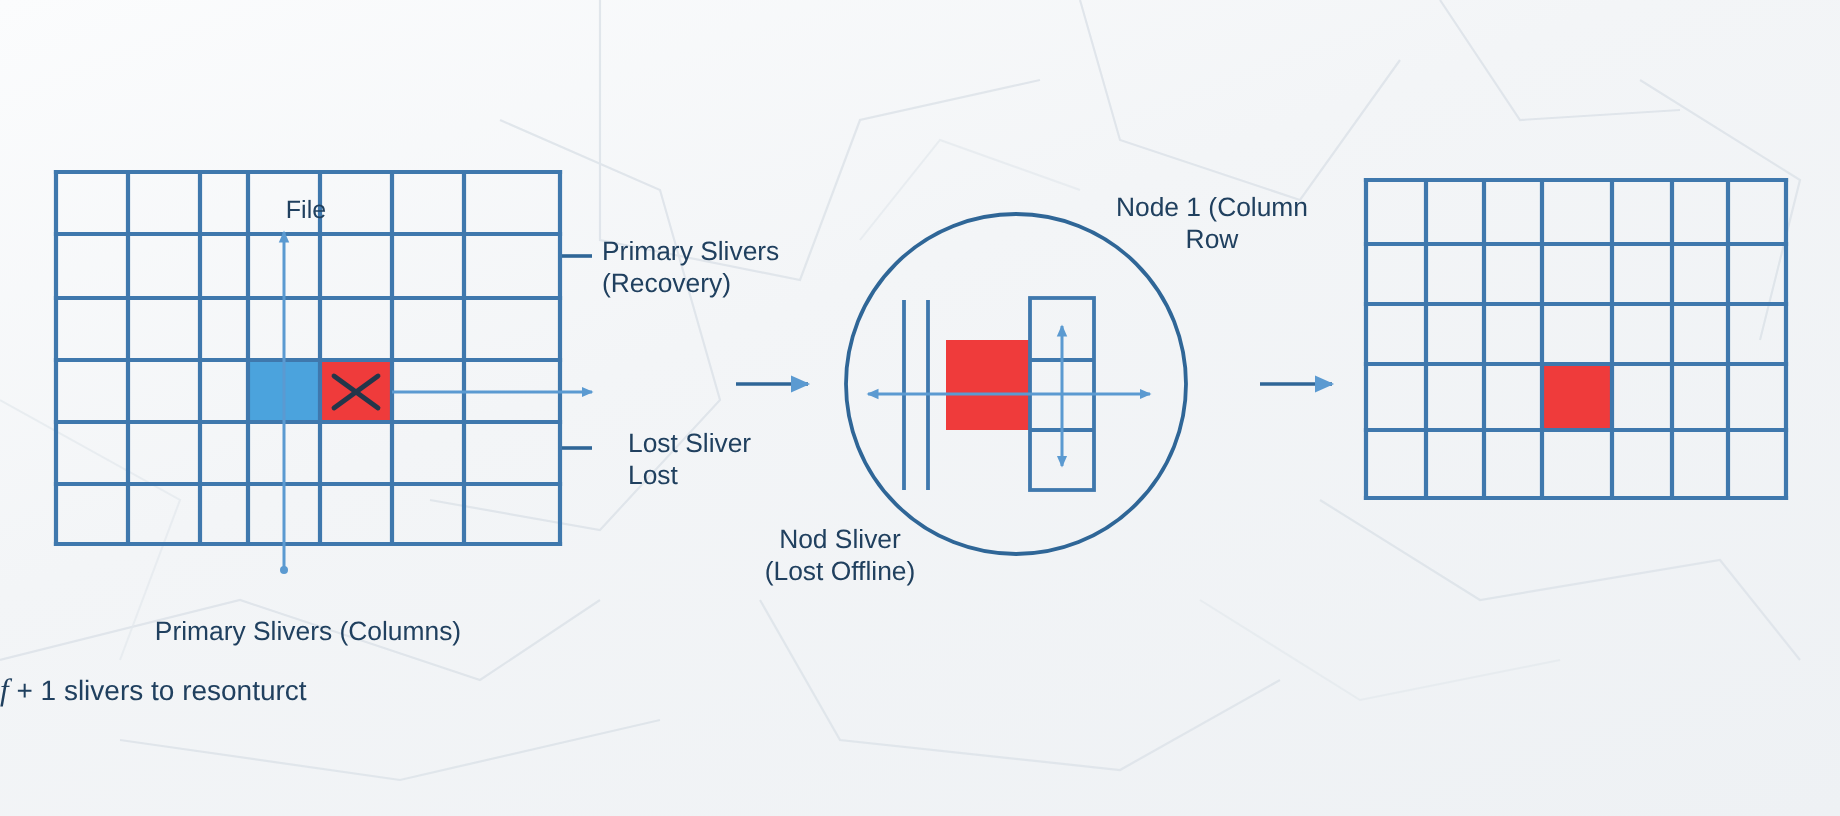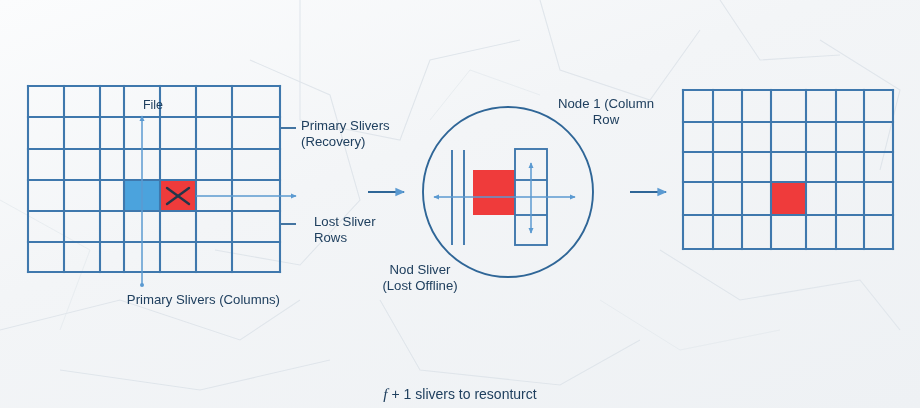--- a/index.html
+++ b/index.html
@@ -195,24 +195,24 @@
         <line x1="683" y1="215" x2="893" y2="215"></line>
         <line x1="683" y1="249" x2="893" y2="249"></line>
       </g>
     </g>
   </svg>
 
   <div class="lbl c" style="left:126px; top:97px; width:54px; font-size:12.5px;">File</div>
 
   <div class="lbl l" style="left:301px; top:118px; width:120px;"><span>Primary Slivers</span><br><span>(Recovery)</span></div>
 
-  <div class="lbl l" style="left:314px; top:214px; width:120px;"><span>Lost Sliver</span><br><span>Rows</span></div>
-
-  <div class="lbl c" style="left:28px; top:292px; width:252px;text-align:right;">Primary Slivers (Columns)</div>
+  <div class="lbl l" style="left:314px; top:214px; width:120px;"><span>Lost Sliver</span><br><span>Lost</span></div>
+
+  <div class="lbl c" style="left:28px; top:308px; width:252px;">Primary Slivers (Columns)</div>
 
   <div class="lbl c" style="left:533px; top:96px; width:146px;"><span>Node 1 (Column</span><br><span>Row</span></div>
 
   <div class="lbl c" style="left:350px; top:262px; width:140px;"><span>Nod Sliver</span><br><span>(Lost Offline)</span></div>
 
 
-  <div class="formula" style="left:0px; top:337px; width:920px; text-align:center;margin-top:48px;"><i>f</i><span> + 1 slivers to resonturct</span></div>
+  <div class="formula" style="left:0px; top:337px; width:920px; "><i>f</i><span> + 1 slivers to resonturct</span></div>
 
 </div>
 
 </body></html>

